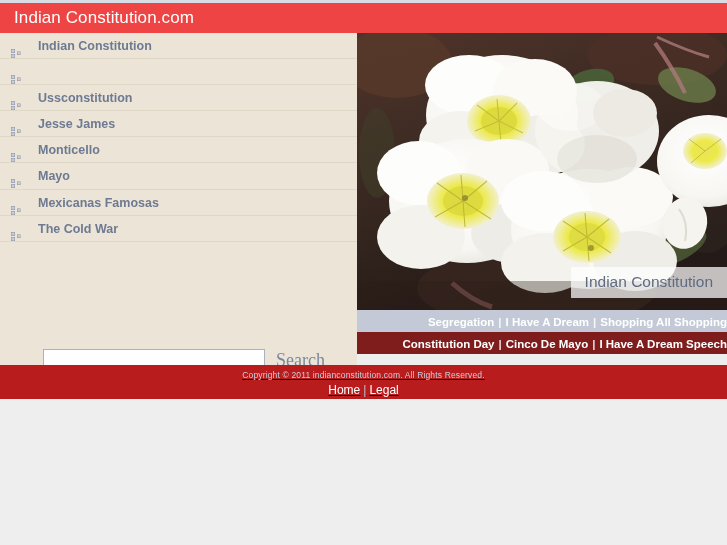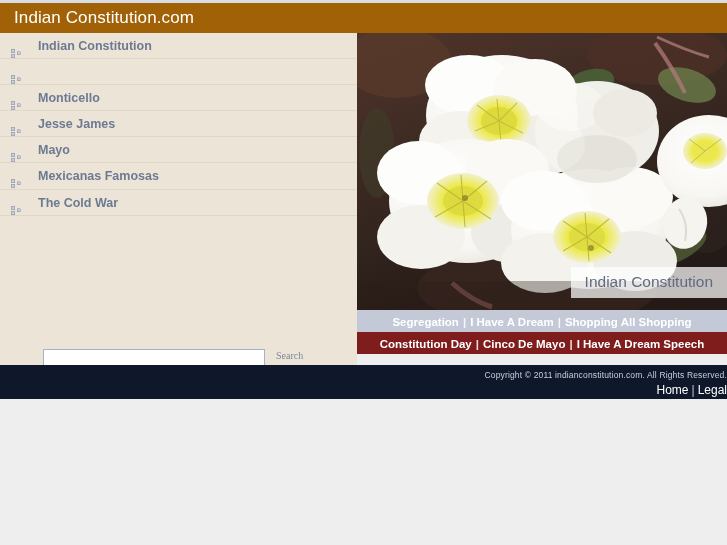--- a/index.html
+++ b/index.html
@@ -22,21 +22,21 @@
     background: #eeeeee;
   }
 
   
   .site-header {
     position: absolute;
     left: 0;
     top: 0;
     width: 727px;
     height: 33px;
-    background: #a16207;
+    background: #ef4444;
     border-top: 3px solid #d8dde6;
     box-sizing: border-box;
   }
   .site-title {
     position: absolute;
     left: 14px;
     top: 5px;
     font-size: 17px;
     color: #ffffff;
     letter-spacing: 0.1px;
@@ -117,21 +117,21 @@
     color: #333333;
     padding: 0 4px;
     box-sizing: border-box;
     outline: none;
   }
   .search-label {
     position: absolute;
     left: 276px;
     top: 41px;
     font-family: "Liberation Serif", serif;
-    font-size: 10px;
+    font-size: 18px;
     color: #7b879d;
     white-space: nowrap;
     cursor: pointer;
   }
 
   
   .hero {
     position: absolute;
     left: 357px;
     top: 0;
@@ -156,21 +156,21 @@
     white-space: nowrap;
   }
 
   
   .botnav {
     position: absolute;
     left: 357px;
     width: 370px;
     height: 22px;
     line-height: 22px;
-    text-align: center;
+    text-align: right;
     white-space: nowrap;
     box-sizing: border-box;
   }
   .botnav-1 {
     top: 277px;
     background: #c3c9d6;
   }
   .botnav-2 {
     top: 299px;
     background: #7f1d1d;
@@ -190,23 +190,24 @@
     opacity: 0.85;
   }
 
   
   .footer {
     position: absolute;
     left: 0;
     top: 365px;
     width: 727px;
     height: 34px;
-    background: #0f172a;
-    text-align: right;
-    box-sizing: border-box;
+    background: #b91c1c;
+    text-align: center;
+    box-sizing: border-box;
+    text-decoration: underline;
   }
   .footer-copy {
     margin: 0;
     padding-top: 5px;
     font-size: 8.5px;
     color: #c9cfdb;
     letter-spacing: 0.15px;
   }
   .footer-links {
     margin: 0;
@@ -269,32 +270,43 @@
           </li>
           <li class="nav-item">
             <span class="nav-bullet"><svg width="11" height="10" viewBox="0 0 11 10">
                 <rect x="0" y="0" width="4" height="4" fill="#8b93a6"></rect>
                 <rect x="0.5" y="0.5" width="3" height="3" fill="#c7ccd6"></rect>
                 <rect x="0" y="5" width="4" height="4" fill="#8b93a6"></rect>
                 <rect x="0.5" y="5.5" width="3" height="3" fill="#c7ccd6"></rect>
                 <rect x="6" y="2.5" width="3.5" height="3.5" fill="#8b93a6"></rect>
                 <rect x="6.5" y="3" width="2.5" height="2.5" fill="#c7ccd6"></rect>
               </svg></span>
+            <span class="nav-label">Ussconstitution</span>
+          </li>
+          <li class="nav-item">
+            <span class="nav-bullet"><svg width="11" height="10" viewBox="0 0 11 10">
+                <rect x="0" y="0" width="4" height="4" fill="#8b93a6"></rect>
+                <rect x="0.5" y="0.5" width="3" height="3" fill="#c7ccd6"></rect>
+                <rect x="0" y="5" width="4" height="4" fill="#8b93a6"></rect>
+                <rect x="0.5" y="5.5" width="3" height="3" fill="#c7ccd6"></rect>
+                <rect x="6" y="2.5" width="3.5" height="3.5" fill="#8b93a6"></rect>
+                <rect x="6.5" y="3" width="2.5" height="2.5" fill="#c7ccd6"></rect>
+              </svg></span>
+            <span class="nav-label">Jesse James</span>
+          </li>
+          <li class="nav-item">
+            <span class="nav-bullet"><svg width="11" height="10" viewBox="0 0 11 10">
+                <rect x="0" y="0" width="4" height="4" fill="#8b93a6"></rect>
+                <rect x="0.5" y="0.5" width="3" height="3" fill="#c7ccd6"></rect>
+                <rect x="0" y="5" width="4" height="4" fill="#8b93a6"></rect>
+                <rect x="0.5" y="5.5" width="3" height="3" fill="#c7ccd6"></rect>
+                <rect x="6" y="2.5" width="3.5" height="3.5" fill="#8b93a6"></rect>
+                <rect x="6.5" y="3" width="2.5" height="2.5" fill="#c7ccd6"></rect>
+              </svg></span>
             <span class="nav-label">Monticello</span>
-          </li>
-          <li class="nav-item">
-            <span class="nav-bullet"><svg width="11" height="10" viewBox="0 0 11 10">
-                <rect x="0" y="0" width="4" height="4" fill="#8b93a6"></rect>
-                <rect x="0.5" y="0.5" width="3" height="3" fill="#c7ccd6"></rect>
-                <rect x="0" y="5" width="4" height="4" fill="#8b93a6"></rect>
-                <rect x="0.5" y="5.5" width="3" height="3" fill="#c7ccd6"></rect>
-                <rect x="6" y="2.5" width="3.5" height="3.5" fill="#8b93a6"></rect>
-                <rect x="6.5" y="3" width="2.5" height="2.5" fill="#c7ccd6"></rect>
-              </svg></span>
-            <span class="nav-label">Jesse James</span>
           </li>
           <li class="nav-item">
             <span class="nav-bullet"><svg width="11" height="10" viewBox="0 0 11 10">
                 <rect x="0" y="0" width="4" height="4" fill="#8b93a6"></rect>
                 <rect x="0.5" y="0.5" width="3" height="3" fill="#c7ccd6"></rect>
                 <rect x="0" y="5" width="4" height="4" fill="#8b93a6"></rect>
                 <rect x="0.5" y="5.5" width="3" height="3" fill="#c7ccd6"></rect>
                 <rect x="6" y="2.5" width="3.5" height="3.5" fill="#8b93a6"></rect>
                 <rect x="6.5" y="3" width="2.5" height="2.5" fill="#c7ccd6"></rect>
               </svg></span>

